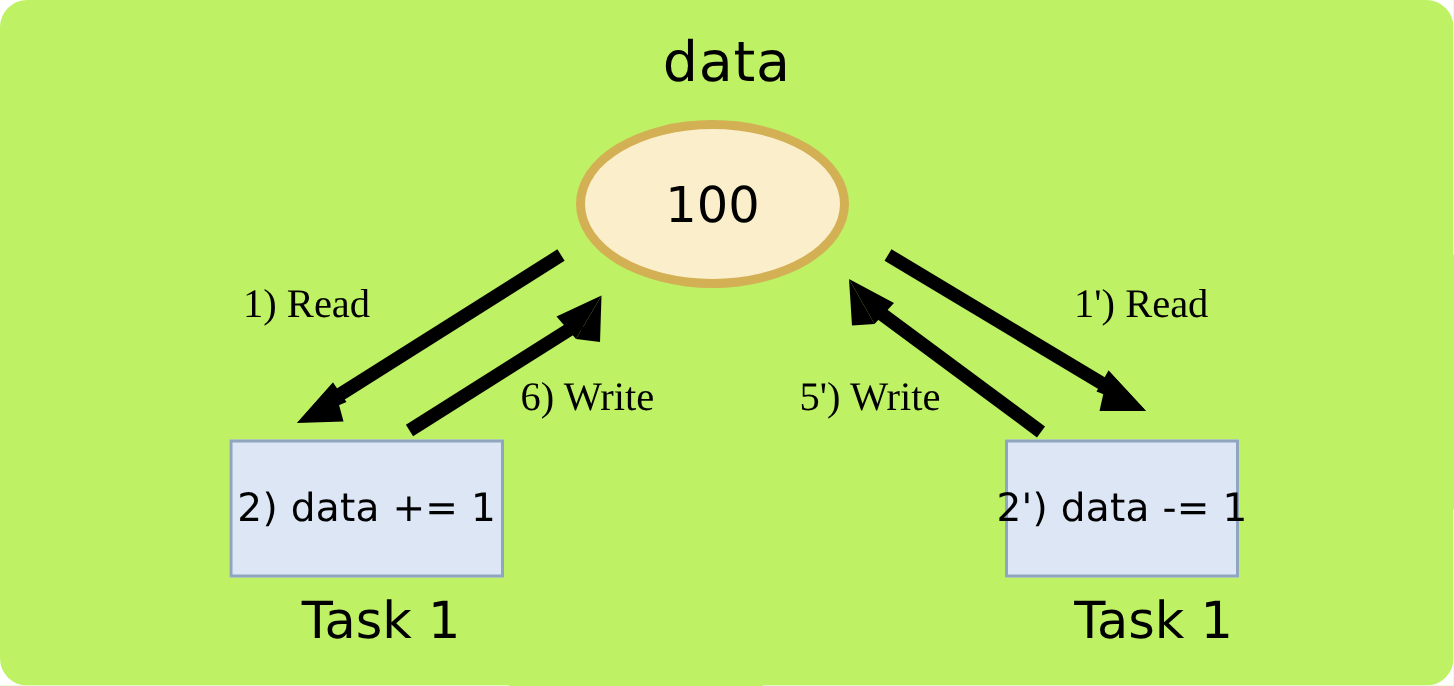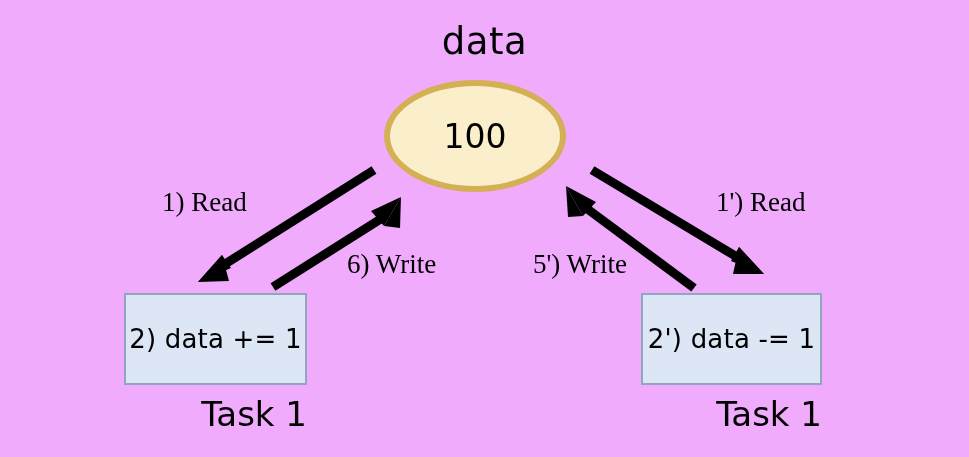--- a/index.html
+++ b/index.html
@@ -70,30 +70,31 @@
   .task-box {
     position: absolute;
     top: 293px;
     height: 92px;
     background: #dce6f5;
     border: 2px solid #8fa5c0;
     box-sizing: border-box;
     display: flex;
     align-items: center;
     justify-content: center;
+    margin-left: 29px;
   }
   .task-box-text {
     font-family: "DejaVu Sans", sans-serif;
     font-size: 26px;
     color: #000000;
     white-space: nowrap;
     letter-spacing: 0.2px;
   }
   #task1-box { left: 124px; width: 183px; }
-  #task2-box { left: 641px; width: 181px; }
+  #task2-box { left: 641px; width: 156px; }
   .task-caption {
     position: absolute;
     top: 392px;
     height: 44px;
     font-family: "DejaVu Sans", sans-serif;
     font-size: 34px;
     line-height: 44px;
     color: #000000;
     text-align: right;
     white-space: nowrap;
@@ -110,21 +111,21 @@
     white-space: nowrap;
   }
   #label-read-1  { left: 162px; top: 186px; }
   #label-write-3 { left: 347px; top: 248px; }
   #label-read-1p { left: 716px; top: 186px; }
   #label-write-3p{ left: 533px; top: 248px; }
 </style>
 </head>
 <body>
 
-<div id="canvas" style="background: #f0abfc;">
+<div id="canvas" style="background: #bef264; border-radius: 18px;">
 
   <svg id="arrow-layer" viewBox="0 0 969 457" width="969" height="457" xmlns="http://www.w3.org/2000/svg">
 
     <g>
       <line x1="374" y1="170" x2="214" y2="271" stroke="#000000" stroke-width="9" stroke-linecap="butt"></line>
       <polygon points="198,282 231,268 222,255" fill="#000000"></polygon>
       <polygon points="198,282 229,281 222,255" fill="#000000"></polygon>
     </g>
 
     <g>

